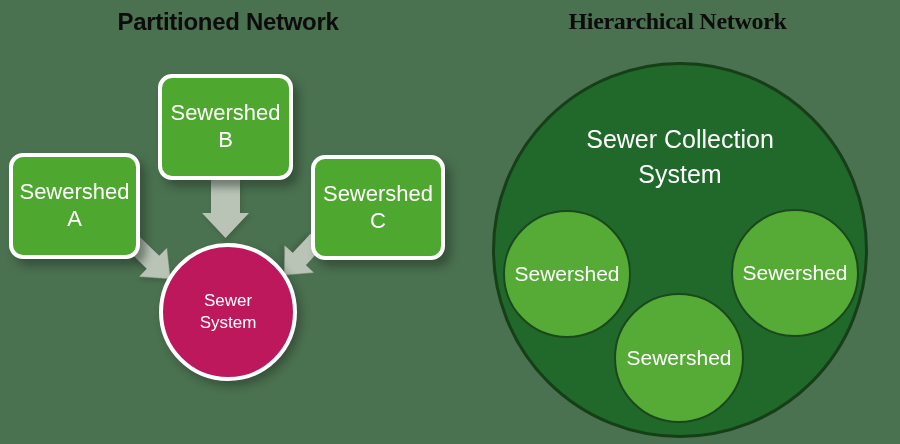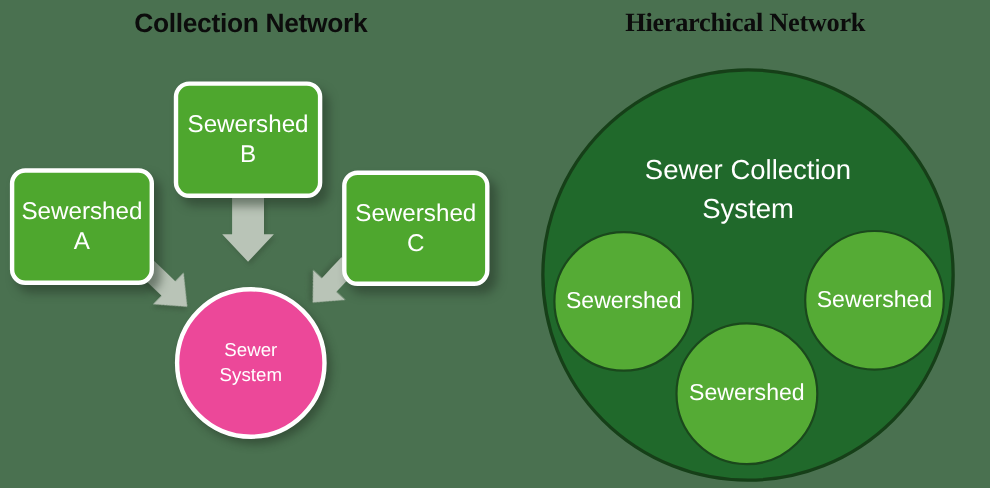--- a/index.html
+++ b/index.html
@@ -45,24 +45,24 @@
     z-index: 3;
   }
   #box-a { left: 9px;   top: 153px; width: 131px; height: 106px; }
   #box-b { left: 158px; top: 74px;  width: 135px; height: 106px; }
   #box-c { left: 311px; top: 155px; width: 134px; height: 105px; }
 
   #center-circle {
     position: absolute;
     box-sizing: border-box;
     left: 159px;
-    top: 261px;
+    top: 243px;
     width: 138px;
     height: 138px;
-    background: #ec4899;
+    background: #be185d;
     border: 4px solid #ffffff;
     border-radius: 50%;
     box-shadow: 4px 5px 8px rgba(30, 45, 30, 0.45);
     display: flex;
     flex-direction: column;
     align-items: center;
     justify-content: center;
     color: #ffffff;
     font-size: 17px;
     line-height: 1.28;
@@ -91,21 +91,21 @@
     width: 376px;
     height: 376px;
     background: #20692b;
     border: 3px solid #163f18;
     border-radius: 50%;
     z-index: 1;
   }
   #outer-circle-label {
     position: absolute;
     left: 530px;
-    top: 138px;
+    top: 122px;
     width: 300px;
     text-align: center;
     color: #ffffff;
     font-size: 25px;
     line-height: 1.4;
     z-index: 2;
   }
   .inner-circle {
     position: absolute;
     box-sizing: border-box;
@@ -122,21 +122,21 @@
   }
   #inner-left   { left: 503px; top: 210px; width: 128px; height: 128px; }
   #inner-right  { left: 731px; top: 209px; width: 128px; height: 128px; }
   #inner-bottom { left: 614px; top: 293px; width: 130px; height: 130px; }
 </style>
 </head>
 <body>
 
 <div id="stage">
 
-  <div id="left-title" class="panel-title">Collection Network</div>
+  <div id="left-title" class="panel-title">Partitioned Network</div>
 
   <svg id="arrow-layer" viewBox="0 0 456 444" xmlns="http://www.w3.org/2000/svg">
     <polygon points="211,180 240,180 240,213 249,213 225.5,238 202,213 211,213" fill="#b9c4b7"></polygon>
     <polygon transform="translate(130,240) rotate(44)" points="0,-9 32,-9 32,-20 56,0 32,20 32,9 0,9" fill="#b9c4b7"></polygon>
     <polygon transform="translate(317,240) rotate(133)" points="0,-9 26,-9 26,-20 48,0 26,20 26,9 0,9" fill="#b9c4b7"></polygon>
   </svg>
 
   <div id="center-circle">
     <span>Sewer</span>
     <span>System</span>

